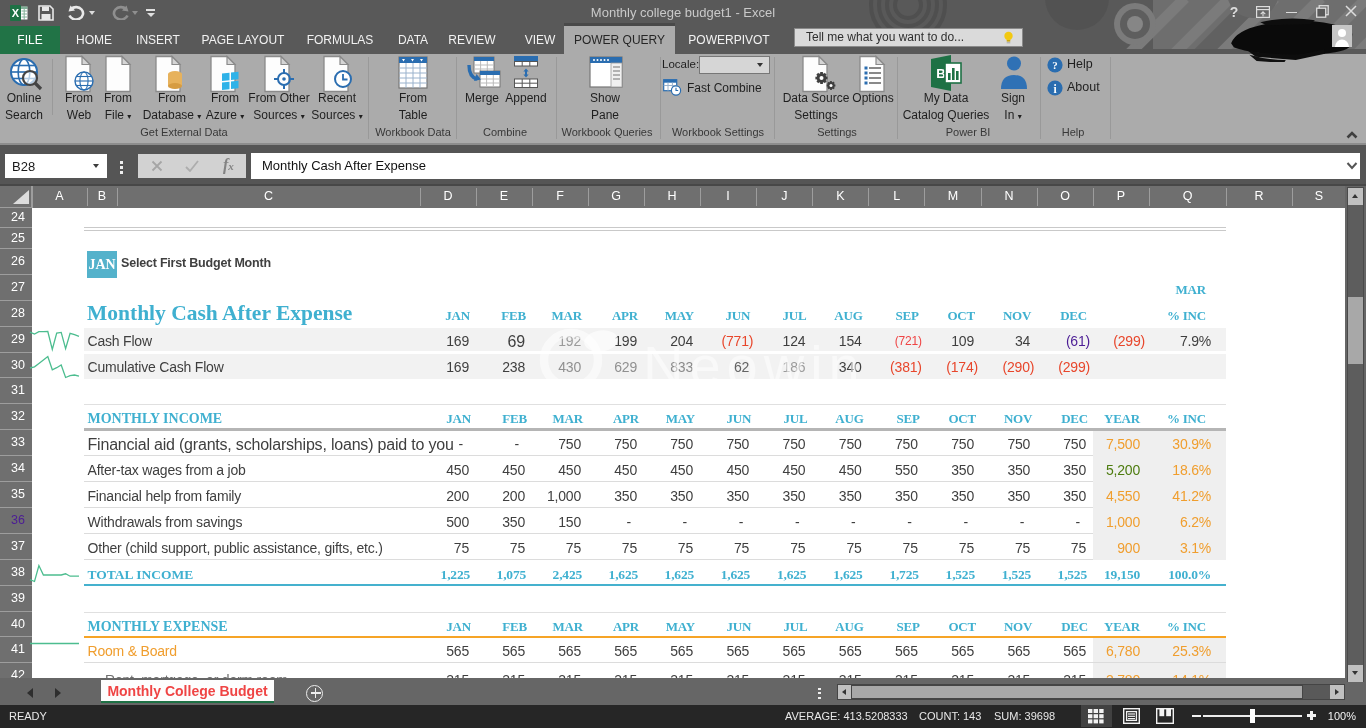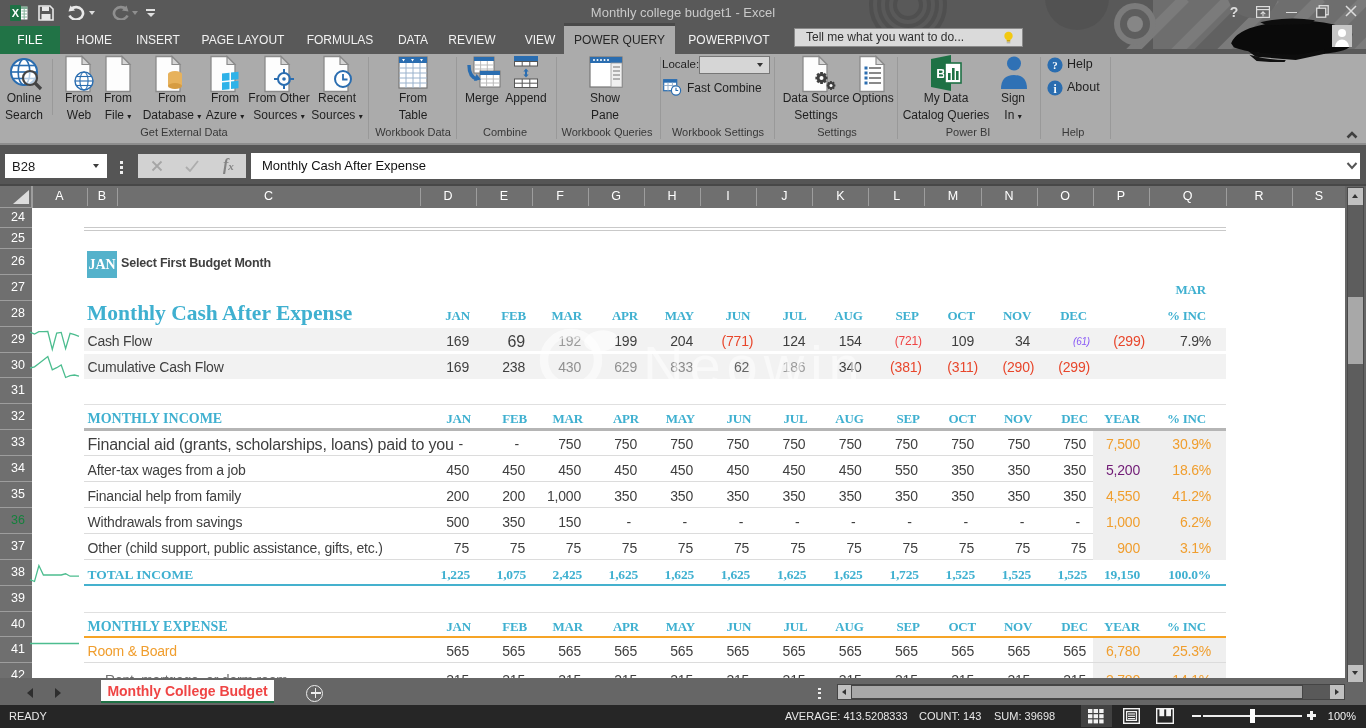--- a/index.html
+++ b/index.html
@@ -434,21 +434,21 @@
 <div class="a rt" style="left:0;top:378.3999999999999px;width:25px;height:25.899999999999977px;line-height:25.899999999999977px;font-size:12.5px;color:#fff">31</div>
 <div class="a" style="left:0;top:403.2999999999999px;width:32px;height:1px;background:#9d9d9d"></div>
 <div class="a rt" style="left:0;top:404.2999999999999px;width:25px;height:25.899999999999977px;line-height:25.899999999999977px;font-size:12.5px;color:#fff">32</div>
 <div class="a" style="left:0;top:429.1999999999999px;width:32px;height:1px;background:#9d9d9d"></div>
 <div class="a rt" style="left:0;top:430.1999999999999px;width:25px;height:25.899999999999977px;line-height:25.899999999999977px;font-size:12.5px;color:#fff">33</div>
 <div class="a" style="left:0;top:455.09999999999985px;width:32px;height:1px;background:#9d9d9d"></div>
 <div class="a rt" style="left:0;top:456.09999999999985px;width:25px;height:25.899999999999977px;line-height:25.899999999999977px;font-size:12.5px;color:#fff">34</div>
 <div class="a" style="left:0;top:480.99999999999983px;width:32px;height:1px;background:#9d9d9d"></div>
 <div class="a rt" style="left:0;top:481.99999999999983px;width:25px;height:25.899999999999977px;line-height:25.899999999999977px;font-size:12.5px;color:#fff">35</div>
 <div class="a" style="left:0;top:506.8999999999998px;width:32px;height:1px;background:#9d9d9d"></div>
-<div class="a rt" style="left:0;top:507.8999999999998px;width:25px;height:25.900000000000034px;line-height:25.900000000000034px;font-size:12.5px;color:#15803d">36</div>
+<div class="a rt" style="left:0;top:507.8999999999998px;width:25px;height:25.900000000000034px;line-height:25.900000000000034px;font-size:12.5px;color:#4c1d95">36</div>
 <div class="a" style="left:0;top:532.7999999999998px;width:32px;height:1px;background:#9d9d9d"></div>
 <div class="a rt" style="left:0;top:533.7999999999998px;width:25px;height:25.899999999999977px;line-height:25.899999999999977px;font-size:12.5px;color:#fff">37</div>
 <div class="a" style="left:0;top:558.6999999999998px;width:32px;height:1px;background:#9d9d9d"></div>
 <div class="a rt" style="left:0;top:559.6999999999998px;width:25px;height:25.899999999999977px;line-height:25.899999999999977px;font-size:12.5px;color:#fff">38</div>
 <div class="a" style="left:0;top:584.5999999999998px;width:32px;height:1px;background:#9d9d9d"></div>
 <div class="a rt" style="left:0;top:585.5999999999998px;width:25px;height:25.899999999999977px;line-height:25.899999999999977px;font-size:12.5px;color:#fff">39</div>
 <div class="a" style="left:0;top:610.4999999999998px;width:32px;height:1px;background:#9d9d9d"></div>
 <div class="a rt" style="left:0;top:611.4999999999998px;width:25px;height:25.899999999999977px;line-height:25.899999999999977px;font-size:12.5px;color:#fff">40</div>
 <div class="a" style="left:0;top:636.3999999999997px;width:32px;height:1px;background:#9d9d9d"></div>
 <div class="a rt" style="left:0;top:637.3999999999997px;width:25px;height:25.899999999999977px;line-height:25.899999999999977px;font-size:12.5px;color:#fff">41</div>
@@ -500,34 +500,34 @@
       <div class="cell num " style="left:476px;top:328.59999999999997px;width:49px;height:25.899999999999977px;line-height:25.899999999999977px;font-size:16px;">69</div>
       <div class="cell num " style="left:532px;top:328.59999999999997px;width:49px;height:25.899999999999977px;line-height:25.899999999999977px;font-size:14px;color:#9b9b9b;">192</div>
       <div class="cell num " style="left:588px;top:328.59999999999997px;width:49px;height:25.899999999999977px;line-height:25.899999999999977px;font-size:14px;">199</div>
       <div class="cell num " style="left:644px;top:328.59999999999997px;width:49px;height:25.899999999999977px;line-height:25.899999999999977px;font-size:14px;">204</div>
       <div class="cell num " style="left:700px;top:328.59999999999997px;width:53.200000000000045px;height:25.899999999999977px;line-height:25.899999999999977px;font-size:14px;color:#e8462b;">(771)</div>
       <div class="cell num " style="left:756.2px;top:328.59999999999997px;width:49.19999999999993px;height:25.899999999999977px;line-height:25.899999999999977px;font-size:14px;">124</div>
       <div class="cell num " style="left:812.4px;top:328.59999999999997px;width:49.200000000000045px;height:25.899999999999977px;line-height:25.899999999999977px;font-size:14px;">154</div>
       <div class="cell num " style="left:868.6px;top:328.59999999999997px;width:53.19999999999993px;height:25.899999999999977px;line-height:25.899999999999977px;font-size:12px;color:#ef4444;">(721)</div>
       <div class="cell num " style="left:924.8px;top:328.59999999999997px;width:49.200000000000045px;height:25.899999999999977px;line-height:25.899999999999977px;font-size:14px;">109</div>
       <div class="cell num " style="left:981px;top:328.59999999999997px;width:49.200000000000045px;height:25.899999999999977px;line-height:25.899999999999977px;font-size:14px;">34</div>
-      <div class="cell num " style="left:1037.2px;top:328.59999999999997px;width:52.799999999999955px;height:25.899999999999977px;line-height:25.899999999999977px;font-size:10px;color:#8b5cf6;font-style:italic;">(61)</div>
+      <div class="cell num " style="left:1037.2px;top:328.59999999999997px;width:52.799999999999955px;height:25.899999999999977px;line-height:25.899999999999977px;font-size:14px;color:#4c1d95;">(61)</div>
       <div class="cell num " style="left:1093px;top:328.59999999999997px;width:52px;height:25.899999999999977px;line-height:25.899999999999977px;font-size:14px;color:#e8462b;">(299)</div>
       <div class="cell num " style="left:1149px;top:328.59999999999997px;width:62px;height:25.899999999999977px;line-height:25.899999999999977px;font-size:14px;">7.9%</div>
       <div class="cell" style="left:87.5px;top:354.49999999999994px;height:25.899999999999977px;line-height:25.899999999999977px;font-size:14px;">Cumulative Cash Flow</div>
       <div class="cell num " style="left:420px;top:354.49999999999994px;width:49px;height:25.899999999999977px;line-height:25.899999999999977px;font-size:14px;">169</div>
       <div class="cell num " style="left:476px;top:354.49999999999994px;width:49px;height:25.899999999999977px;line-height:25.899999999999977px;font-size:14px;">238</div>
       <div class="cell num " style="left:532px;top:354.49999999999994px;width:49px;height:25.899999999999977px;line-height:25.899999999999977px;font-size:14px;color:#909090;">430</div>
       <div class="cell num " style="left:588px;top:354.49999999999994px;width:49px;height:25.899999999999977px;line-height:25.899999999999977px;font-size:14px;color:#909090;">629</div>
       <div class="cell num " style="left:644px;top:354.49999999999994px;width:49px;height:25.899999999999977px;line-height:25.899999999999977px;font-size:14px;color:#8a8a8a;">833</div>
       <div class="cell num " style="left:700px;top:354.49999999999994px;width:49.200000000000045px;height:25.899999999999977px;line-height:25.899999999999977px;font-size:14px;color:#636363;">62</div>
       <div class="cell num " style="left:756.2px;top:354.49999999999994px;width:49.19999999999993px;height:25.899999999999977px;line-height:25.899999999999977px;font-size:14px;color:#9a9a9a;">186</div>
       <div class="cell num " style="left:812.4px;top:354.49999999999994px;width:49.200000000000045px;height:25.899999999999977px;line-height:25.899999999999977px;font-size:14px;">340</div>
       <div class="cell num " style="left:868.6px;top:354.49999999999994px;width:53.19999999999993px;height:25.899999999999977px;line-height:25.899999999999977px;font-size:14px;color:#e8462b;">(381)</div>
-      <div class="cell num " style="left:924.8px;top:354.49999999999994px;width:53.200000000000045px;height:25.899999999999977px;line-height:25.899999999999977px;font-size:14px;color:#e8462b;">(311)</div>
+      <div class="cell num " style="left:924.8px;top:354.49999999999994px;width:53.200000000000045px;height:25.899999999999977px;line-height:25.899999999999977px;font-size:14px;color:#e8462b;">(174)</div>
       <div class="cell num " style="left:981px;top:354.49999999999994px;width:53.200000000000045px;height:25.899999999999977px;line-height:25.899999999999977px;font-size:14px;color:#e8462b;">(290)</div>
       <div class="cell num " style="left:1037.2px;top:354.49999999999994px;width:52.799999999999955px;height:25.899999999999977px;line-height:25.899999999999977px;font-size:14px;color:#e8462b;">(299)</div>
       <div class="cell" style="left:87.5px;top:406.2999999999999px;height:25.899999999999977px;line-height:25.899999999999977px;font-size:14px;font-family:'Liberation Serif',serif;font-weight:bold;color:#3fb0d0;letter-spacing:0;">MONTHLY INCOME</div>
       <div class="cell num hd" style="left:420px;top:406.2999999999999px;width:51px;height:25.899999999999977px;line-height:25.899999999999977px;font-size:13px;">JAN</div>
       <div class="cell num hd" style="left:476px;top:406.2999999999999px;width:51px;height:25.899999999999977px;line-height:25.899999999999977px;font-size:13px;">FEB</div>
       <div class="cell num hd" style="left:532px;top:406.2999999999999px;width:51px;height:25.899999999999977px;line-height:25.899999999999977px;font-size:13px;">MAR</div>
       <div class="cell num hd" style="left:588px;top:406.2999999999999px;width:51px;height:25.899999999999977px;line-height:25.899999999999977px;font-size:13px;">APR</div>
       <div class="cell num hd" style="left:644px;top:406.2999999999999px;width:51px;height:25.899999999999977px;line-height:25.899999999999977px;font-size:13px;">MAY</div>
       <div class="cell num hd" style="left:700px;top:406.2999999999999px;width:51.200000000000045px;height:25.899999999999977px;line-height:25.899999999999977px;font-size:13px;">JUN</div>
       <div class="cell num hd" style="left:756.2px;top:406.2999999999999px;width:51.19999999999993px;height:25.899999999999977px;line-height:25.899999999999977px;font-size:13px;">JUL</div>
@@ -559,21 +559,21 @@
       <div class="cell num " style="left:532px;top:458.09999999999985px;width:49px;height:25.899999999999977px;line-height:25.899999999999977px;font-size:14px;">450</div>
       <div class="cell num " style="left:588px;top:458.09999999999985px;width:49px;height:25.899999999999977px;line-height:25.899999999999977px;font-size:14px;">450</div>
       <div class="cell num " style="left:644px;top:458.09999999999985px;width:49px;height:25.899999999999977px;line-height:25.899999999999977px;font-size:14px;">450</div>
       <div class="cell num " style="left:700px;top:458.09999999999985px;width:49.200000000000045px;height:25.899999999999977px;line-height:25.899999999999977px;font-size:14px;">450</div>
       <div class="cell num " style="left:756.2px;top:458.09999999999985px;width:49.19999999999993px;height:25.899999999999977px;line-height:25.899999999999977px;font-size:14px;">450</div>
       <div class="cell num " style="left:812.4px;top:458.09999999999985px;width:49.200000000000045px;height:25.899999999999977px;line-height:25.899999999999977px;font-size:14px;">450</div>
       <div class="cell num " style="left:868.6px;top:458.09999999999985px;width:49.19999999999993px;height:25.899999999999977px;line-height:25.899999999999977px;font-size:14px;">550</div>
       <div class="cell num " style="left:924.8px;top:458.09999999999985px;width:49.200000000000045px;height:25.899999999999977px;line-height:25.899999999999977px;font-size:14px;">350</div>
       <div class="cell num " style="left:981px;top:458.09999999999985px;width:49.200000000000045px;height:25.899999999999977px;line-height:25.899999999999977px;font-size:14px;">350</div>
       <div class="cell num " style="left:1037.2px;top:458.09999999999985px;width:48.799999999999955px;height:25.899999999999977px;line-height:25.899999999999977px;font-size:14px;">350</div>
-      <div class="cell num " style="left:1093px;top:458.09999999999985px;width:47px;height:25.899999999999977px;line-height:25.899999999999977px;font-size:14px;color:#701a75;">5,200</div>
+      <div class="cell num " style="left:1093px;top:458.09999999999985px;width:47px;height:25.899999999999977px;line-height:25.899999999999977px;font-size:14px;color:#4d7c0f;">5,200</div>
       <div class="cell num " style="left:1149px;top:458.09999999999985px;width:62px;height:25.899999999999977px;line-height:25.899999999999977px;font-size:14px;color:#f09e2e;">18.6%</div>
       <div class="cell" style="left:87.5px;top:483.99999999999983px;height:25.899999999999977px;line-height:25.899999999999977px;font-size:14px;">Financial help from family</div>
       <div class="cell num " style="left:420px;top:483.99999999999983px;width:49px;height:25.899999999999977px;line-height:25.899999999999977px;font-size:14px;">200</div>
       <div class="cell num " style="left:476px;top:483.99999999999983px;width:49px;height:25.899999999999977px;line-height:25.899999999999977px;font-size:14px;">200</div>
       <div class="cell num " style="left:532px;top:483.99999999999983px;width:49px;height:25.899999999999977px;line-height:25.899999999999977px;font-size:14px;">1,000</div>
       <div class="cell num " style="left:588px;top:483.99999999999983px;width:49px;height:25.899999999999977px;line-height:25.899999999999977px;font-size:14px;">350</div>
       <div class="cell num " style="left:644px;top:483.99999999999983px;width:49px;height:25.899999999999977px;line-height:25.899999999999977px;font-size:14px;">350</div>
       <div class="cell num " style="left:700px;top:483.99999999999983px;width:49.200000000000045px;height:25.899999999999977px;line-height:25.899999999999977px;font-size:14px;">350</div>
       <div class="cell num " style="left:756.2px;top:483.99999999999983px;width:49.19999999999993px;height:25.899999999999977px;line-height:25.899999999999977px;font-size:14px;">350</div>
       <div class="cell num " style="left:812.4px;top:483.99999999999983px;width:49.200000000000045px;height:25.899999999999977px;line-height:25.899999999999977px;font-size:14px;">350</div>

